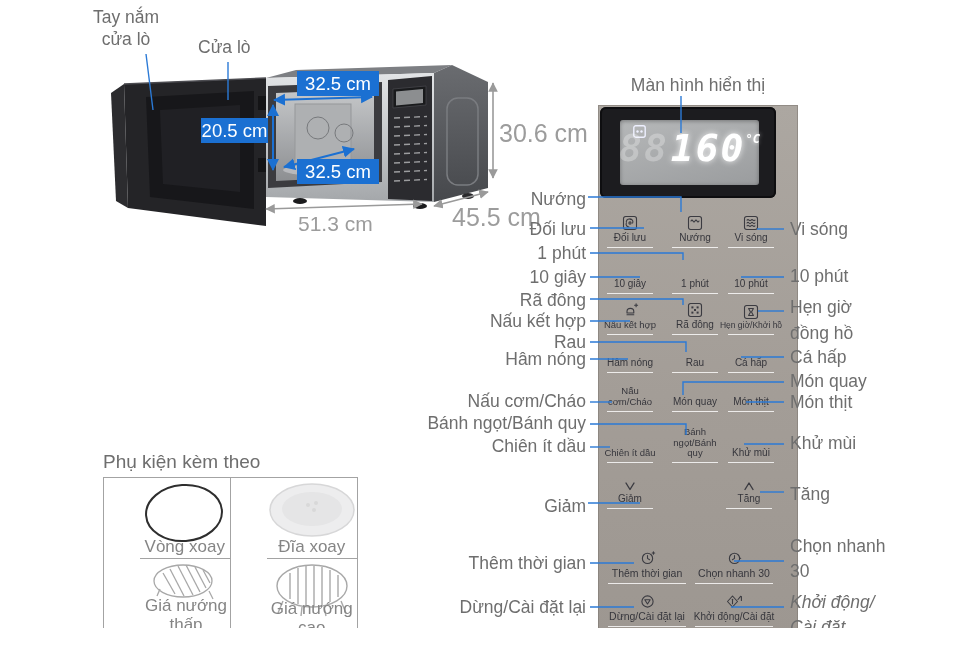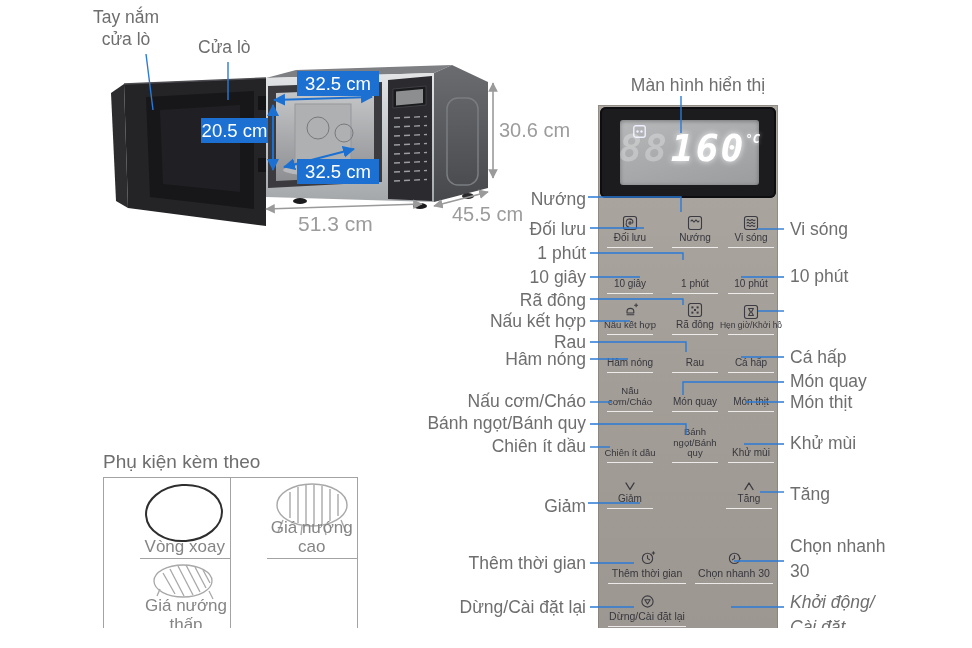--- a/index.html
+++ b/index.html
@@ -1,26 +1,26 @@
 <!DOCTYPE html>
 <html><head>
 <meta charset="utf-8">
 <style>
   html,body{margin:0;padding:0;background:#fff;}
   #stage{position:relative;width:972px;height:628px;background:#ffffff;overflow:hidden;
          font-family:"Liberation Sans","DejaVu Sans",sans-serif;}
   .lbl{position:absolute;color:#6e6e6e;font-size:17.5px;line-height:22px;white-space:pre-line;z-index:4;}
   .lbl.r{text-align:right;}
-  .dim{position:absolute;color:#9c9c9c;font-size:20px;z-index:4;white-space:nowrap;}
+  .dim{position:absolute;color:#9c9c9c;font-size:25px;z-index:4;white-space:nowrap;}
   .bluebox{position:absolute;background:#1b70d2;color:#fff;font-size:18.5px;
            display:flex;align-items:center;justify-content:center;z-index:5;white-space:nowrap;}
   #overlay{position:absolute;left:0;top:0;width:972px;height:648px;z-index:3;pointer-events:none;}
   
   #panel{position:absolute;left:598px;top:105px;width:180px;height:528px;z-index:1;
-         background:linear-gradient(180deg,#aca7a1,#a39d97 55%,#9d9791);box-shadow:inset 0 0 0 1px rgba(120,114,108,.5);}
+         background:linear-gradient(180deg,#aca7a1,#a39d97 55%,#9d9791);box-shadow:inset 0 0 0 1px rgba(120,114,108,.5);padding-left:20px;}
   #dispmod{position:absolute;left:2px;top:2px;width:176px;height:91px;background:#1c1c1f;border-radius:6px;
            box-shadow:inset 0 0 0 2px #0e0e10;}
   #screen{position:absolute;left:20px;top:13px;width:139px;height:65px;border-radius:3px;
           background:linear-gradient(165deg,#b6b8b9,#9a9c9e);box-shadow:inset 0 1px 4px rgba(0,0,0,.35);}
   #digits{position:absolute;left:0;top:6px;width:100%;display:flex;align-items:flex-start;justify-content:center;
           font-family:"DejaVu Sans Mono","Liberation Mono",monospace;font-style:italic;font-weight:bold;}
   #ghost{font-size:38px;color:rgba(255,255,255,.28);letter-spacing:2px;margin-right:2px;}
   #dval{font-size:38px;color:#ffffff;letter-spacing:2px;text-shadow:0 0 6px rgba(255,255,255,.85);}
   #dunit{font-size:12px;color:#fff;margin-top:6px;text-shadow:0 0 4px rgba(255,255,255,.8);}
   .pbtn{position:absolute;display:flex;flex-direction:column;align-items:center;justify-content:flex-end;gap:1px;z-index:2;}
@@ -322,20 +322,29 @@
     </div>
 
     <div class="pbtn" style="left:6px;top:487px;width:86px;height:35px;">
       <svg class="picon" width="17" height="17" viewBox="0 0 17 17">
           <circle cx="8.5" cy="8.5" r="5.6"></circle>
           <path d="M5.8 6.8 h5.4 l-2.7 4.2 z"></path>
         </svg>
       <div class="plabel nw" style="font-size:10.5px;">Dừng/Cài đặt lại</div>
         <div class="puline w"></div>
     </div>
+    <div class="pbtn" style="left:96px;top:487px;width:80px;height:35px;">
+      <svg class="picon" width="18" height="17" viewBox="0 0 18 17">
+          <path d="M7.5 3 L12.5 8.5 7.5 14 2.5 8.5 z"></path>
+          <path d="M7.5 6.3 v4.4"></path>
+          <path d="M13 6.5 l2.6 -3.2 M16.4 3.5 v4"></path>
+        </svg>
+      <div class="plabel nw" style="font-size:10px;">Khởi động/Cài đặt</div>
+        <div class="puline w"></div>
+    </div>
   </div>
 
   <div class="lbl" style="left:613px;top:74px;width:170px;text-align:center;">Màn hình hiển thị</div>
 
   <div class="lbl r" style="right:386px;top:188px;">Nướng</div>
   <div class="lbl r" style="right:386px;top:218px;">Đối lưu</div>
   <div class="lbl r" style="right:386px;top:242px;">1 phút</div>
   <div class="lbl r" style="right:386px;top:266px;">10 giây</div>
   <div class="lbl r" style="right:386px;top:289px;">Rã đông</div>
   <div class="lbl r" style="right:386px;top:310px;">Nấu kết hợp</div>
@@ -343,68 +352,80 @@
   <div class="lbl r" style="right:386px;top:348px;">Hâm nóng</div>
   <div class="lbl r" style="right:386px;top:390px;">Nấu cơm/Cháo</div>
   <div class="lbl r" style="right:386px;top:412px;">Bánh ngọt/Bánh quy</div>
   <div class="lbl r" style="right:386px;top:435px;">Chiên ít dầu</div>
   <div class="lbl r" style="right:386px;top:495px;">Giảm</div>
   <div class="lbl r" style="right:386px;top:552px;">Thêm thời gian</div>
   <div class="lbl r" style="right:386px;top:596px;">Dừng/Cài đặt lại</div>
 
   <div class="lbl" style="left:790px;top:218px;">Vi sóng</div>
   <div class="lbl" style="left:790px;top:265px;">10 phút</div>
+  <div class="lbl" style="left:790px;top:294px;line-height:26px;">Hẹn giờ
+đồng hồ</div>
   <div class="lbl" style="left:790px;top:346px;">Cá hấp</div>
   <div class="lbl" style="left:790px;top:370px;">Món quay</div>
   <div class="lbl" style="left:790px;top:391px;">Món thịt</div>
   <div class="lbl" style="left:790px;top:432px;">Khử mùi</div>
   <div class="lbl" style="left:790px;top:483px;">Tăng</div>
   <div class="lbl" style="left:790px;top:534px;line-height:25px;">Chọn nhanh
 30</div>
   <div class="lbl" style="left:790px;top:590px;line-height:25px;font-style:italic;">Khởi động/
 Cài đặt</div>
 
   <div class="lbl" style="left:103px;top:451px;font-size:19px;">Phụ kiện kèm theo</div>
   <div id="accbox">
     <div class="acell">
       <svg class="asvg" width="112" height="66" viewBox="0 0 112 66">
         <ellipse cx="55" cy="33" rx="38" ry="28" fill="none" stroke="#2e2e2e" stroke-width="2" transform="rotate(-4 55 33)"></ellipse>
       </svg>
       <div class="alabel">Vòng xoay</div>
+    </div>
+    <div class="acell">
+      <svg class="asvg" width="112" height="62" viewBox="0 0 112 62">
+        <ellipse cx="56" cy="30" rx="42" ry="26" fill="#ededee" stroke="#d7d7d8" stroke-width="1.5"></ellipse>
+        <ellipse cx="56" cy="29" rx="30" ry="17" fill="#e5e5e6"></ellipse>
+        <circle cx="52" cy="25" r="2" fill="#d8d8d9"></circle>
+          <circle cx="60" cy="23" r="2" fill="#d8d8d9"></circle>
+          <circle cx="58" cy="30" r="2" fill="#d8d8d9"></circle>
+      </svg>
+      <div class="alabel">Đĩa xoay</div>
+    </div>
+    <div class="acell">
+      <svg class="asvg" width="112" height="44" viewBox="0 0 112 44">
+        <g stroke="#a8a8a8" stroke-width="1.3" fill="none">
+          <ellipse cx="54" cy="20" rx="29" ry="16"></ellipse>
+          <line x1="34" y1="12" x2="46" y2="33"></line>
+            <line x1="41" y1="8" x2="55" y2="35"></line>
+            <line x1="49" y1="5" x2="64" y2="34"></line>
+          <line x1="57" y1="4" x2="71" y2="31"></line>
+            <line x1="66" y1="6" x2="77" y2="27"></line>
+            <line x1="74" y1="9" x2="81" y2="22"></line>
+          <line x1="80" y1="30" x2="84" y2="38"></line>
+            <line x1="31" y1="28" x2="28" y2="35"></line>
+        </g>
+      </svg>
+      <div class="alabel two">Giá nướng thấp</div>
     </div>
     <div class="acell">
       <svg class="asvg" width="112" height="58" viewBox="0 0 112 58">
         <g stroke="#a8a8a8" stroke-width="1.4" fill="none">
           <ellipse cx="56" cy="25" rx="35" ry="21"></ellipse>
           <line x1="34" y1="12" x2="34" y2="38"></line>
             <line x1="42" y1="7" x2="42" y2="43"></line>
             <line x1="50" y1="5" x2="50" y2="46"></line>
           <line x1="58" y1="5" x2="58" y2="46"></line>
             <line x1="66" y1="6" x2="66" y2="44"></line>
             <line x1="74" y1="9" x2="74" y2="41"></line>
             <line x1="82" y1="14" x2="82" y2="36"></line>
           <line x1="27" y1="40" x2="22" y2="52"></line>
             <line x1="85" y1="40" x2="90" y2="52"></line>
             <line x1="46" y1="46" x2="45" y2="55"></line>
             <line x1="68" y1="46" x2="70" y2="55"></line>
         </g>
       </svg>
       <div class="alabel">Giá nướng cao</div>
     </div>
-    <div class="acell">
-      <svg class="asvg" width="112" height="44" viewBox="0 0 112 44">
-        <g stroke="#a8a8a8" stroke-width="1.3" fill="none">
-          <ellipse cx="54" cy="20" rx="29" ry="16"></ellipse>
-          <line x1="34" y1="12" x2="46" y2="33"></line>
-            <line x1="41" y1="8" x2="55" y2="35"></line>
-            <line x1="49" y1="5" x2="64" y2="34"></line>
-          <line x1="57" y1="4" x2="71" y2="31"></line>
-            <line x1="66" y1="6" x2="77" y2="27"></line>
-            <line x1="74" y1="9" x2="81" y2="22"></line>
-          <line x1="80" y1="30" x2="84" y2="38"></line>
-            <line x1="31" y1="28" x2="28" y2="35"></line>
-        </g>
-      </svg>
-      <div class="alabel two">Giá nướng thấp</div>
-    </div>
   </div>
 
 </div>
 
 </body></html>

